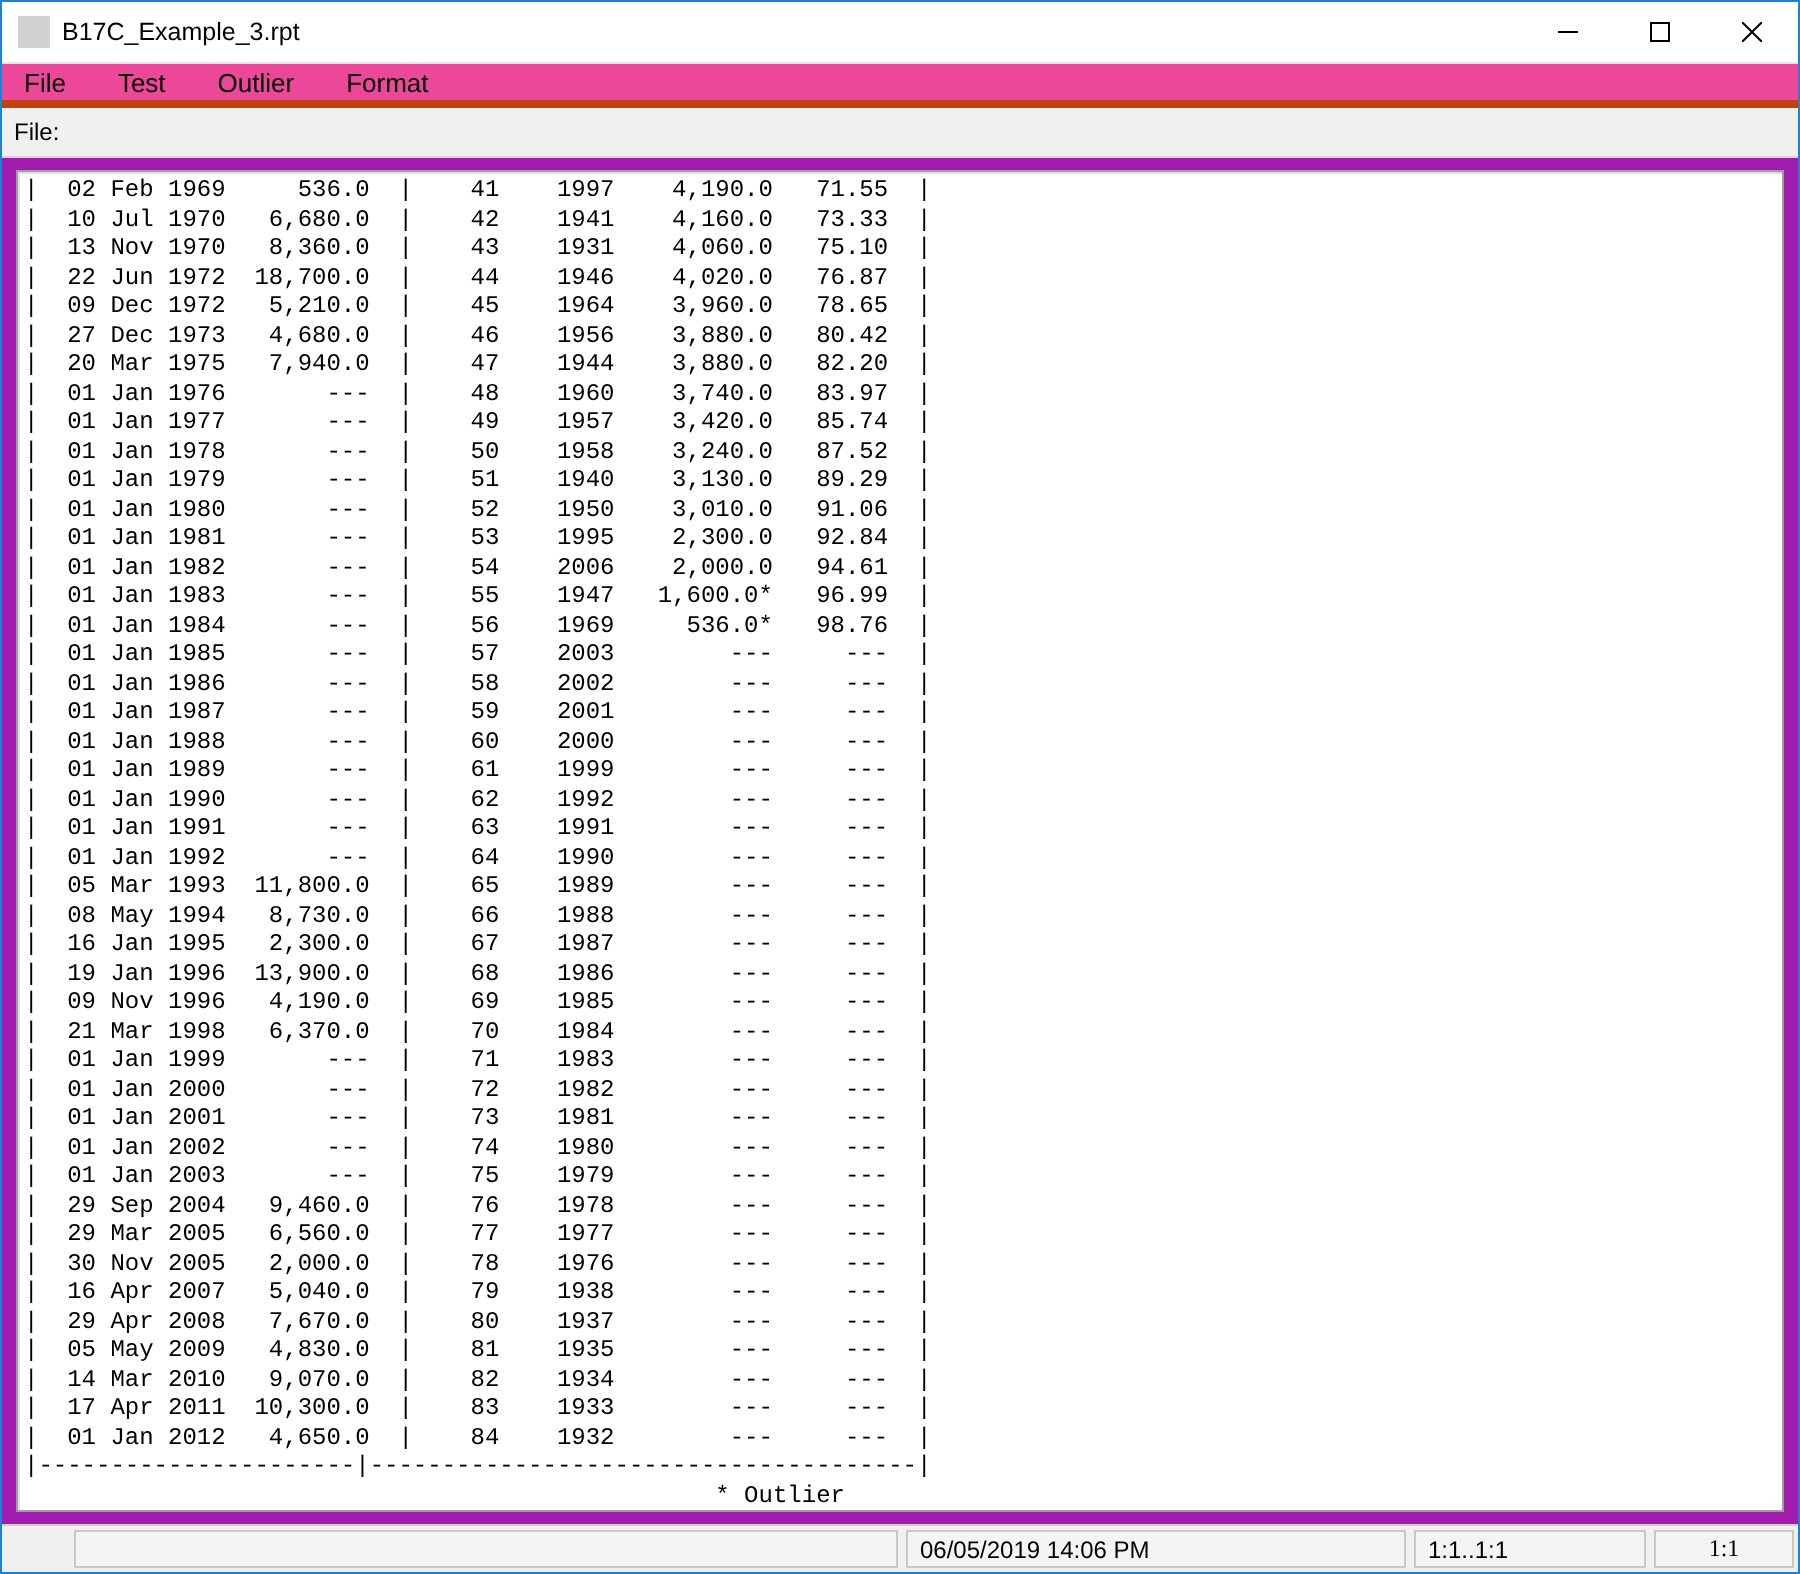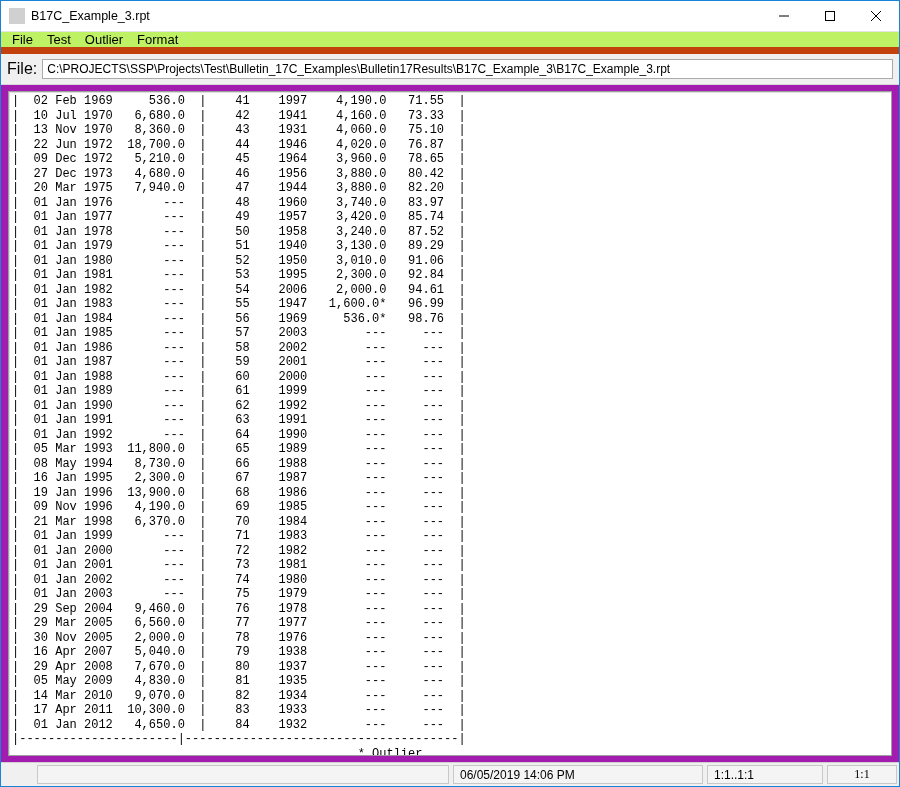--- a/index.html
+++ b/index.html
@@ -38,38 +38,38 @@
       width: 46px; height: 30px;
       display: flex; align-items: center; justify-content: center;
       color: #000;
     }
     .titlebar-btn svg { width: 10px; height: 10px; }
     .menubar {
       height: 22px;
       display: flex;
       align-items: center;
       padding: 0 4px;
-      background: #bef264;
-      border-bottom: 7px solid #c2410c;
+      background: #ec4899;
+      border-bottom: 4px solid #c2410c;
       font-size: 13px;
-      gap: 0;
+      gap: 12px;
     }
     .menu-item {
       padding: 2px 7px;
       cursor: default;
     }
     .filebar {
       display: flex;
       align-items: center;
       padding: 5px 6px;
       gap: 5px;
       background: #f0f0f0;
       border-bottom: 1px solid #d8d8d8;
     }
-    .file-label { font-size: 16px; }
+    .file-label { font-size: 12px; }
     .file-input {
       flex: 1;
       font-family: "Segoe UI", Tahoma, sans-serif;
       font-size: 12px;
       padding: 2px 4px;
       border: 1px solid #aaa;
       background: #fff;
       height: 20px;
     }
     .content-wrap {
@@ -145,21 +145,20 @@
 
 <div class="menubar">
   <div class="menu-item">File</div>
   <div class="menu-item">Test</div>
   <div class="menu-item">Outlier</div>
   <div class="menu-item">Format</div>
 </div>
 
 <div class="filebar">
   <span class="file-label">File:</span>
-  <input class="file-input" type="text" readonly="" value="C:\PROJECTS\SSP\Projects\Test\Bulletin_17C_Examples\Bulletin17Results\B17C_Example_3\B17C_Example_3.rpt" style="">
 </div>
 
 <div class="content-wrap">
   <div class="textview" id="textview">|  02 Feb 1969     536.0  |    41    1997    4,190.0   71.55  |
 |  10 Jul 1970   6,680.0  |    42    1941    4,160.0   73.33  |
 |  13 Nov 1970   8,360.0  |    43    1931    4,060.0   75.10  |
 |  22 Jun 1972  18,700.0  |    44    1946    4,020.0   76.87  |
 |  09 Dec 1972   5,210.0  |    45    1964    3,960.0   78.65  |
 |  27 Dec 1973   4,680.0  |    46    1956    3,880.0   80.42  |
 |  20 Mar 1975   7,940.0  |    47    1944    3,880.0   82.20  |

